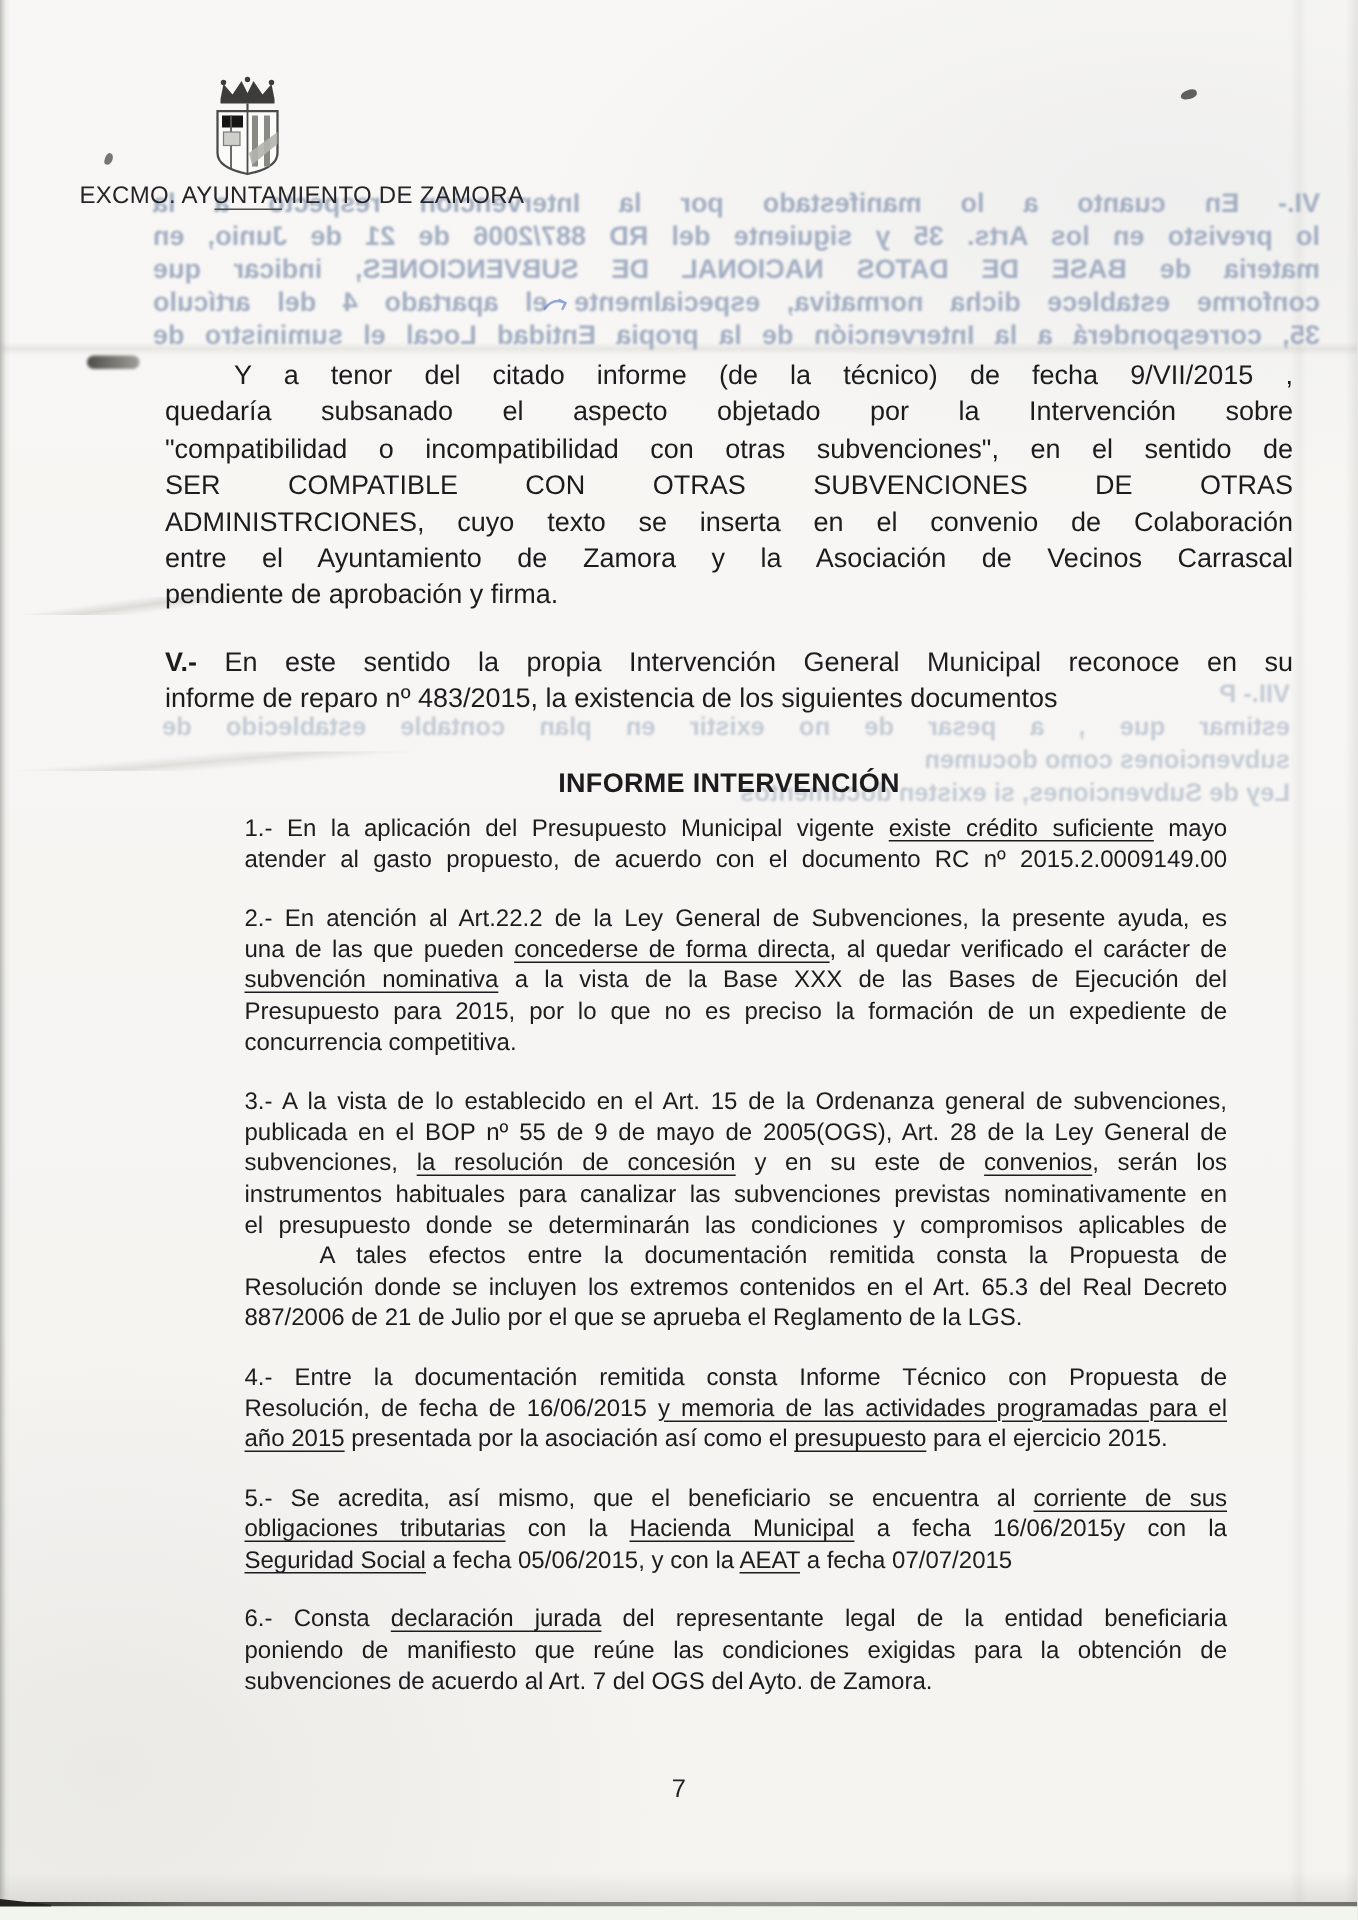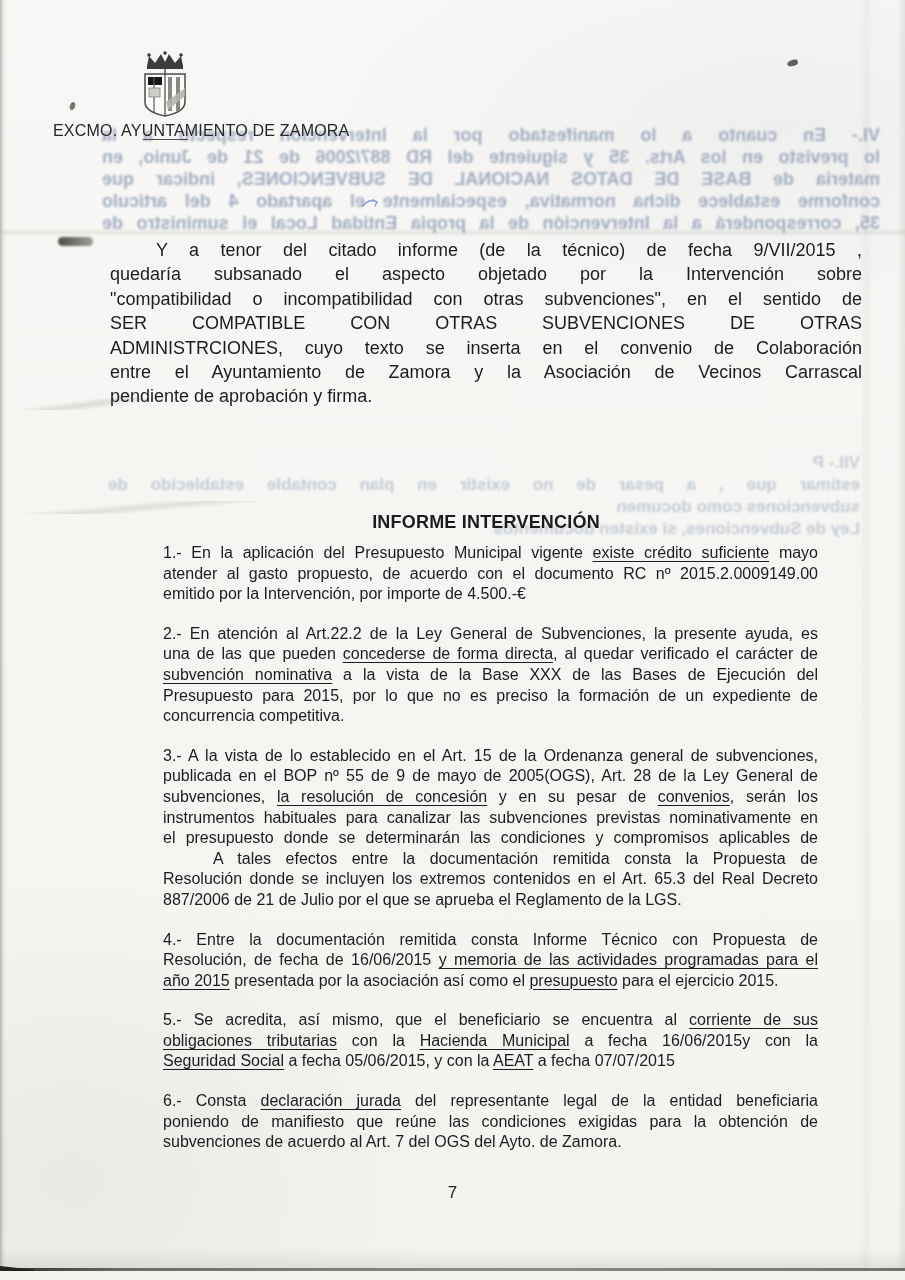--- a/index.html
+++ b/index.html
@@ -108,38 +108,41 @@
 
   <div class="para main p1 indent">
       <div class="line"><span>Y a tenor del citado informe (de la técnico) de fecha 9/VII/2015 ,</span></div>
       <div class="line"><span>quedaría subsanado el aspecto objetado por la Intervención sobre</span></div>
       <div class="line"><span>"compatibilidad o incompatibilidad con otras subvenciones", en el sentido de</span></div>
       <div class="line"><span>SER COMPATIBLE CON OTRAS SUBVENCIONES DE OTRAS</span></div>
       <div class="line"><span>ADMINISTRCIONES, cuyo texto se inserta en el convenio de Colaboración</span></div>
       <div class="line"><span>entre el Ayuntamiento de Zamora y la Asociación de Vecinos Carrascal</span></div>
       <div class="line last"><span>pendiente de aprobación y firma.</span></div>
     </div>
+  <div class="para main pV">
+      <div class="line"><span class="b">V.-</span><span> En este sentido la propia Intervención General Municipal reconoce en su</span></div>
+      <div class="line last"><span>informe de reparo nº 483/2015, la existencia de los siguientes documentos</span></div>
+    </div>
   <div class="heading">INFORME INTERVENCIÓN</div>
   <div class="items">
       <div class="para">
         <div class="line"><span>1.- En la aplicación del Presupuesto Municipal vigente </span><span class="u">existe crédito suficiente</span><span> mayo</span></div>
         <div class="line"><span>atender al gasto propuesto, de acuerdo con el documento RC nº 2015.2.0009149.00</span></div>
-        <div class="line last"><span>emitido por la Intervención, por importe de 4.500.-€</span></div>
       </div>
       <div class="para">
         <div class="line"><span>2.- En atención al Art.22.2 de la Ley General de Subvenciones, la presente ayuda, es</span></div>
         <div class="line"><span>una de las que pueden </span><span class="u">concederse de forma directa</span><span>, al quedar verificado el carácter de</span></div>
         <div class="line"><span class="u">subvención nominativa</span><span> a la vista de la Base XXX de las Bases de Ejecución del</span></div>
         <div class="line"><span>Presupuesto para 2015, por lo que no es preciso la formación de un expediente de</span></div>
         <div class="line last"><span>concurrencia competitiva.</span></div>
       </div>
       <div class="para">
         <div class="line"><span>3.- A la vista de lo establecido en el Art. 15 de la Ordenanza general de subvenciones,</span></div>
         <div class="line"><span>publicada en el BOP nº 55 de 9 de mayo de 2005(OGS), Art. 28 de la Ley General de</span></div>
-        <div class="line"><span>subvenciones, </span><span class="u">la resolución de concesión</span><span> y en su pesar de </span><span class="u">convenios</span><span>, serán los</span></div>
+        <div class="line"><span>subvenciones, </span><span class="u">la resolución de concesión</span><span> y en su este de </span><span class="u">convenios</span><span>, serán los</span></div>
         <div class="line"><span>instrumentos habituales para canalizar las subvenciones previstas nominativamente en</span></div>
         <div class="line"><span>el presupuesto donde se determinarán las condiciones y compromisos aplicables de</span></div>
       </div>
       <div class="para indent joined">
         <div class="line"><span>A tales efectos entre la documentación remitida consta la Propuesta de</span></div>
         <div class="line"><span>Resolución donde se incluyen los extremos contenidos en el Art. 65.3 del Real Decreto</span></div>
         <div class="line last"><span>887/2006 de 21 de Julio por el que se aprueba el Reglamento de la LGS.</span></div>
       </div>
       <div class="para">
         <div class="line"><span>4.- Entre la documentación remitida consta Informe Técnico con Propuesta de</span></div>

